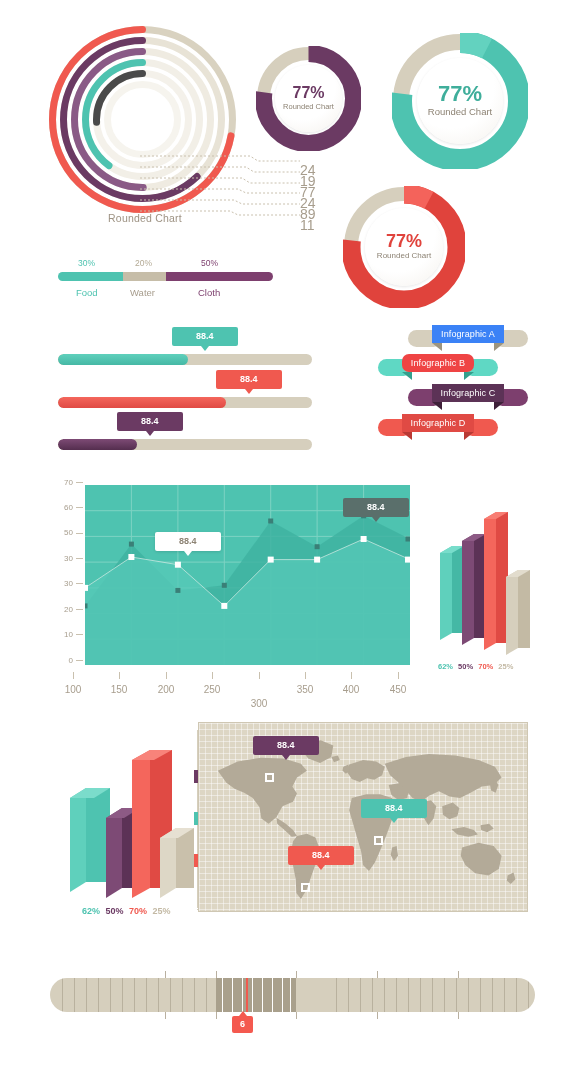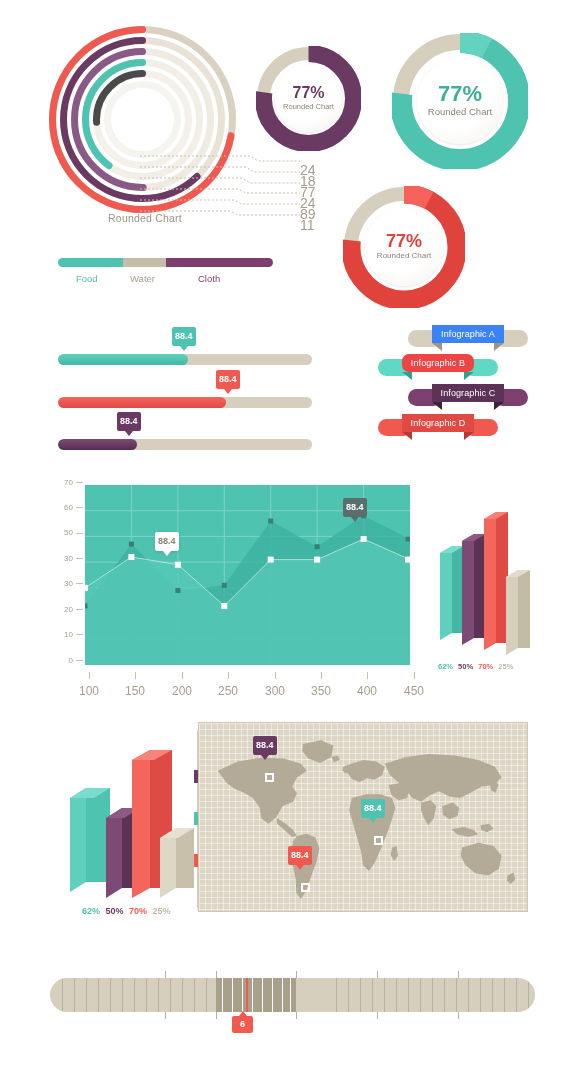--- a/index.html
+++ b/index.html
@@ -43,21 +43,21 @@
   .seg-bar { position: relative; height: 9px; border-radius: 5px; overflow: hidden; display: flex; }
   .seg-bar i { display: block; height: 100%; }
   .seg-names { position: relative; height: 16px; margin-top: 6px; font-size: 9.5px; }
   .seg-names span { position: absolute; top: 0; }
 
   
   .pbar { position: absolute; height: 11px; border-radius: 6px; background: #d6cfbd; overflow: hidden; }
   .pbar i { display: block; height: 100%; border-radius: 6px; }
   .tip {
     position: absolute; color: #fff; font-size: 9px; font-weight: bold;
-    padding: 4px 3px 5px; border-radius: 2px; white-space: nowrap;
+    padding: 4px 24px 5px; border-radius: 2px; white-space: nowrap;
   }
   .tip:after {
     content: ""; position: absolute; left: 50%; margin-left: -4px; bottom: -5px;
     border-left: 4px solid transparent; border-right: 4px solid transparent;
     border-top: 5px solid currentColor;
   }
 
   
   .ribbon { position: absolute; height: 18px; }
   .ribbon .tail {
@@ -74,21 +74,21 @@
     position: absolute; top: 18px; width: 10px; height: 8px;
   }
   .ribbon .notch.l { left: 24px; clip-path: polygon(0 0, 100% 0, 100% 100%); }
   .ribbon .notch.r { right: 24px; clip-path: polygon(0 0, 100% 0, 0 100%); }
 
   
   .chart { position: absolute; left: 85px; top: 485px; width: 325px; height: 180px; background: #4ec3b0; }
   .yaxis { position: absolute; left: 53px; top: 478px; width: 30px; height: 195px; font-size: 8px; color: #a79d8d; }
   .yaxis span { position: absolute; right: 10px; text-align: right; }
   .ytick { position: absolute; right: 0; width: 7px; height: 1px; background: #c9c0ae; }
-  .xaxis { position: absolute; left: 64px; top: 672px; width: 380px; height: 24px; font-size: 12px; color: #a79d8d; }
+  .xaxis { position: absolute; left: 48px; top: 672px; width: 380px; height: 24px; font-size: 10px; color: #a79d8d; }
   .xaxis span { position: absolute; top: 12px; transform: translateX(-50%); }
   .xtick { position: absolute; top: 0; width: 1px; height: 7px; background: #c9c0ae; }
 
   
   .bar3d-labels { position: absolute; font-size: 7.5px; font-weight: bold; white-space: nowrap; }
   .bar3d-labels span { margin-right: 3px; }
 
   
   .map-frame { position: absolute; left: 198px; top: 722px; width: 330px; height: 190px; }
   .map-bg {
@@ -158,21 +158,21 @@
       <path d="M0,6 L110,6 L118,11 L160,11"></path>
       <path d="M0,17 L106,17 L114,22 L160,22"></path>
       <path d="M0,28 L102,28 L110,33 L160,33"></path>
       <path d="M0,39 L98,39 L106,43 L160,43"></path>
       <path d="M0,50 L94,50 L102,54 L160,54"></path>
       <path d="M0,61 L90,61 L98,65 L160,65"></path>
     </g>
   </svg>
   <div class="legend-values">
     <div>24</div>
-    <div>18</div>
+    <div>19</div>
     <div>77</div>
     <div>24</div>
     <div>89</div>
     <div>11</div>
   </div>
 
   <div class="donut" style="left:256px; top:46px; width:105px; height:105px;">
     <svg width="105" height="105" viewBox="0 0 105 105">
       <circle cx="52.5" cy="52.5" r="45" fill="none" stroke="#d6cfbd" stroke-width="13"></circle>
       <circle cx="52.5" cy="52.5" r="45" fill="none" stroke="#6b3a63" stroke-width="17" stroke-dasharray="218 65" transform="rotate(-90 52.5 52.5)"></circle>
@@ -201,20 +201,25 @@
       <circle cx="61" cy="61" r="53" fill="none" stroke="#e0433c" stroke-width="19" stroke-dasharray="256 77" transform="rotate(-90 61 61)"></circle>
       <circle cx="61" cy="61" r="53" fill="none" stroke="#f4635b" stroke-width="19" stroke-dasharray="26 307" transform="rotate(-90 61 61)"></circle>
     </svg>
     <div class="inner" style="left:22px; top:22px; width:78px; height:78px;">
       <div class="pct" style="font-size:18px; color:#e0433c;">77%</div>
       <div class="cap" style="font-size:8px;">Rounded Chart</div>
     </div>
   </div>
 
   <div class="seg-block">
+    <div class="seg-pcts">
+      <span style="left:20px; color:#4ec3b0;">30%</span>
+      <span style="left:77px; color:#b4aa95;">20%</span>
+      <span style="left:143px; color:#7d3f6e;">50%</span>
+    </div>
     <div class="seg-bar">
       <i style="width:30%; background:#4ec3b0;"></i>
       <i style="width:20%; background:#c6bda8;"></i>
       <i style="width:50%; background:#7d3f6e;"></i>
     </div>
     <div class="seg-names">
       <span style="left:18px; color:#4ec3b0;">Food</span>
       <span style="left:72px; color:#a79d8d;">Water</span>
       <span style="left:140px; color:#7d3f6e;">Cloth</span>
     </div>
@@ -350,21 +355,21 @@
     <i class="xtick" style="left:118px;"></i>
       <i class="xtick" style="left:164px;"></i>
     <i class="xtick" style="left:211px;"></i>
       <i class="xtick" style="left:257px;"></i>
     <i class="xtick" style="left:303px;"></i>
       <i class="xtick" style="left:350px;"></i>
     <span style="left:25px;">100</span>
     <span style="left:71px;">150</span>
     <span style="left:118px;">200</span>
     <span style="left:164px;">250</span>
-    <span style="left:211px;">300</span>
+    <span style="left:211px;margin-top:14px;">300</span>
     <span style="left:257px;">350</span>
     <span style="left:303px;">400</span>
     <span style="left:350px;">450</span>
   </div>
 
   <div class="abs" style="left:432px; top:495px; width:110px; height:165px;">
     <svg width="110" height="165" viewBox="0 0 110 165">
 
       <g>
         <polygon points="8,58 20,51 20,138 8,145" fill="#5fd0bc"></polygon>

